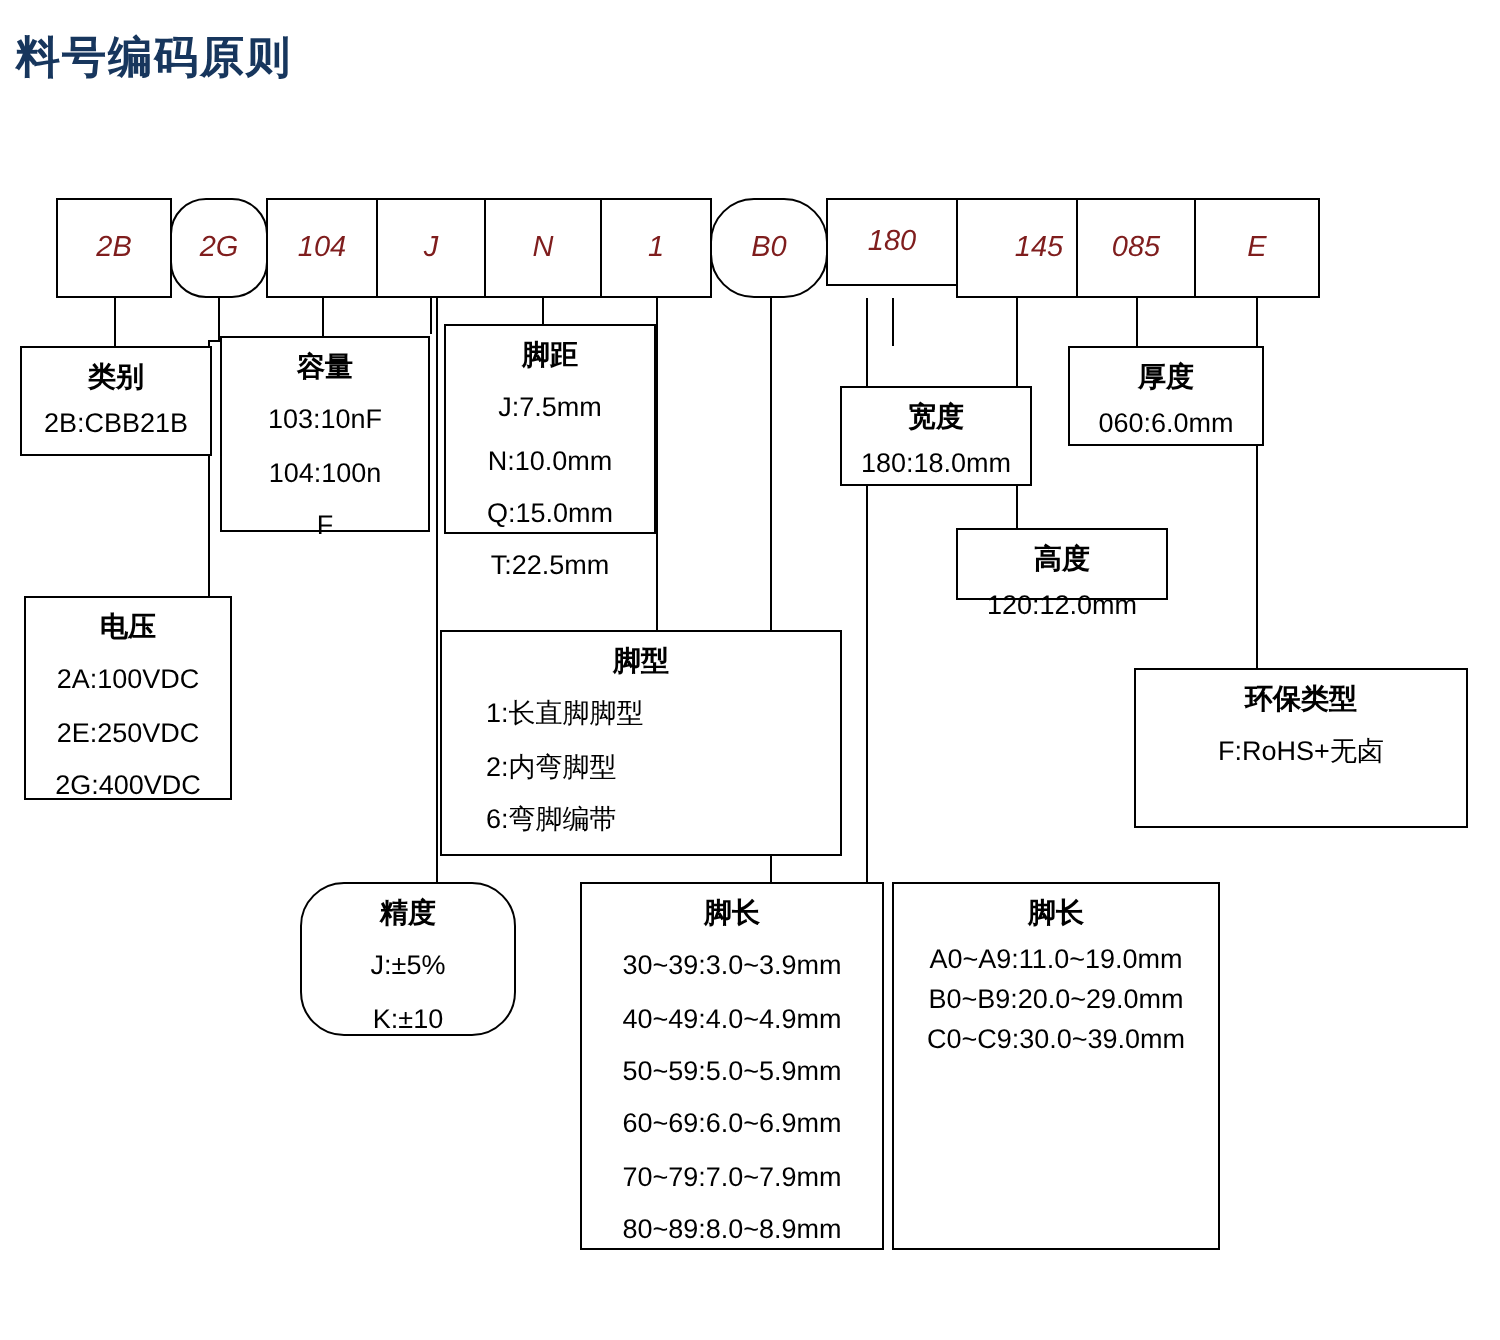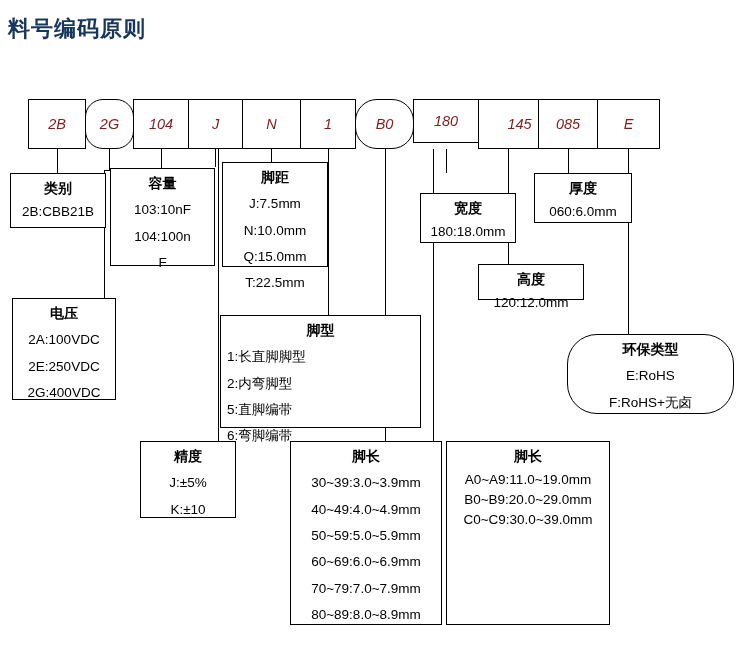--- a/index.html
+++ b/index.html
@@ -60,20 +60,21 @@
   }
   .dbox .ln {
     font-size: 13.5px;
     text-align: center;
     line-height: 1.55;
     white-space: nowrap;
   }
   .dbox.left .ln {
     text-align: left;
     padding-left: 6px;
+    margin-left: 16px;
   }
   .dbox.tight .ln { line-height: 1.45; }
   .dbox.wideln .ln { line-height: 1.95; }
   
   .vline {
     position: absolute;
     width: 0;
     border-left: 1.6px solid #000000;
     z-index: 1;
   }
@@ -172,31 +173,29 @@
     <div class="hd">电压</div>
     <div class="ln">2A:100VDC</div>
     <div class="ln">2E:250VDC</div>
     <div class="ln">2G:400VDC</div>
   </div>
 
   <div class="dbox left wideln" style="left:220px; top:315px; width:201px; height:113px;">
     <div class="hd">脚型</div>
     <div class="ln">1:长直脚脚型</div>
     <div class="ln">2:内弯脚型</div>
-    <div class="ln">5:直脚编带</div>
     <div class="ln">6:弯脚编带</div>
   </div>
 
-  <div class="dbox wideln" style="left:567px; top:334px; width:167px; height:80px;border-radius:30px;">
+  <div class="dbox wideln" style="left:567px; top:334px; width:167px; height:80px;">
     <div class="hd">环保类型</div>
-    <div class="ln">E:RoHS</div>
     <div class="ln">F:RoHS+无卤</div>
   </div>
 
-  <div class="dbox wideln" style="left:140px; top:441px; width:96px; height:77px;">
+  <div class="dbox wideln" style="left:150px; top:441px; width:108px; height:77px;border-radius:22px;">
     <div class="hd">精度</div>
     <div class="ln">J:±5%</div>
     <div class="ln">K:±10</div>
   </div>
 
   <div class="dbox wideln" style="left:290px; top:441px; width:152px; height:184px;">
     <div class="hd">脚长</div>
     <div class="ln">30~39:3.0~3.9mm</div>
     <div class="ln">40~49:4.0~4.9mm</div>
     <div class="ln">50~59:5.0~5.9mm</div>

